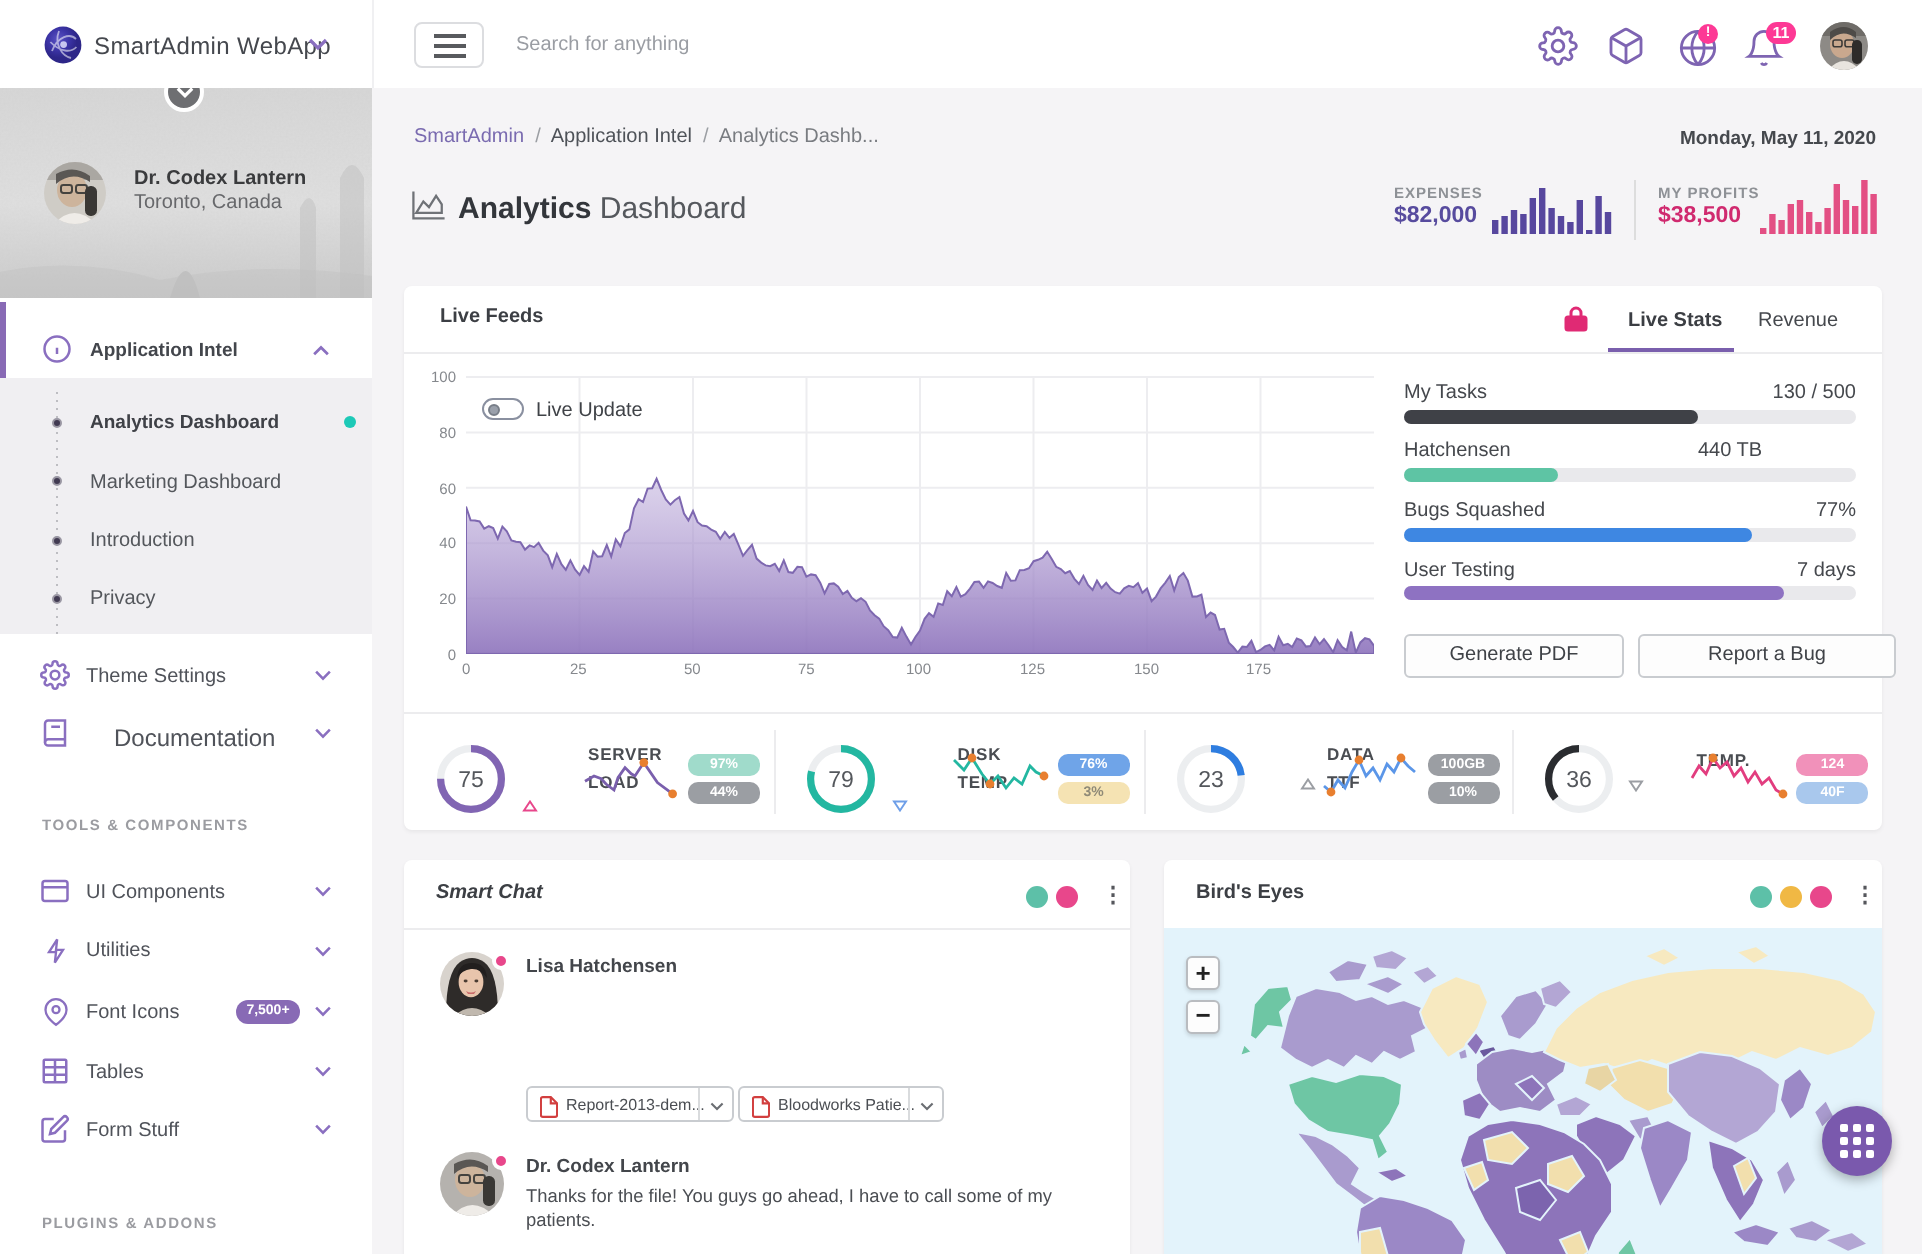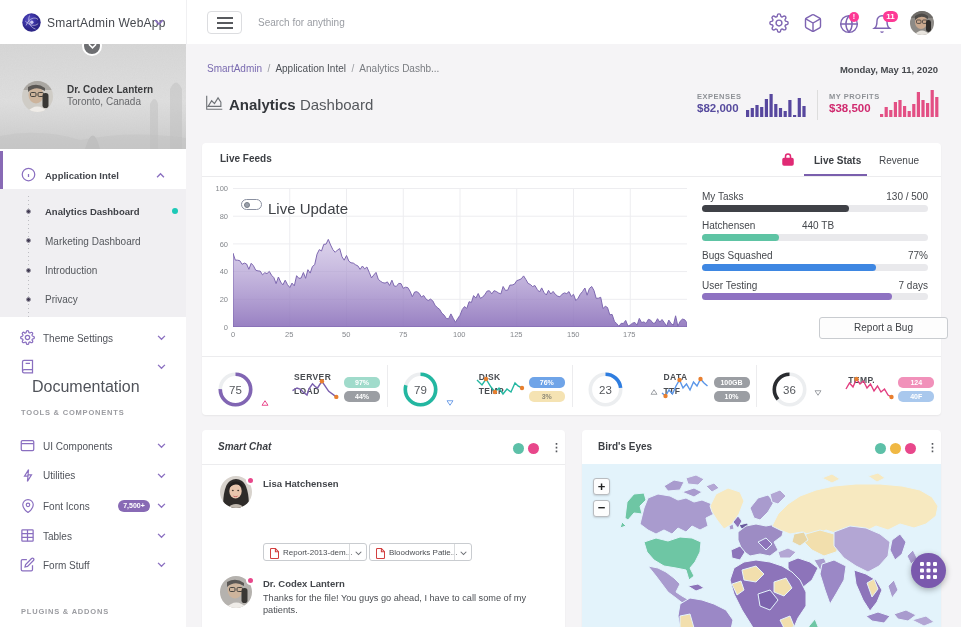--- a/index.html
+++ b/index.html
@@ -163,21 +163,21 @@
     </svg>
   <div class="abs" style="left:43px;top:288.5px;font-size:10px;color:#50535a;">Theme Settings</div>
   <svg class="abs" style="left:157px;top:291px" width="9" height="6" viewBox="0 0 10 7">
       <path d="M1 1 L5 5 L9 1" stroke="#8a6fc0" stroke-width="1.5" fill="none"></path>
     </svg>
   <svg class="abs" style="left:20px;top:315px" width="15" height="15" viewBox="0 0 24 24" fill="none" stroke="#8a6fc0" stroke-width="2">
       <path d="M4 19.5A2.5 2.5 0 0 1 6.5 17H20"></path>
       <path d="M6.5 2H20v20H6.5A2.5 2.5 0 0 1 4 19.5v-15A2.5 2.5 0 0 1 6.5 2z"></path>
       <path d="M9 7h7"></path>
     </svg>
-  <div class="abs" style="left:32px;top:317.5px;font-size:16px;color:#50535a;margin-top:16px;">Documentation</div>
+  <div class="abs" style="left:57px;top:317.5px;font-size:12px;color:#50535a;">Documentation</div>
   <svg class="abs" style="left:157px;top:320px" width="9" height="6" viewBox="0 0 10 7">
       <path d="M1 1 L5 5 L9 1" stroke="#8a6fc0" stroke-width="1.5" fill="none"></path>
     </svg>
   <div class="sec-head" style="top:364px;">TOOLS &amp; COMPONENTS</div>
   <svg class="abs" style="left:20px;top:394px" width="15" height="15" viewBox="0 0 24 24" fill="none" stroke="#8a6fc0" stroke-width="2">
       <rect x="2" y="4" width="20" height="16" rx="2"></rect>
       <path d="M2 9h20M6 6.5h.01M9 6.5h.01"></path>
     </svg>
   <div class="abs" style="left:43px;top:396.5px;font-size:10px;color:#50535a;">UI Components</div>
   <svg class="abs" style="left:157px;top:399px" width="9" height="6" viewBox="0 0 10 7">
@@ -302,41 +302,42 @@
     <div class="axl" style="left:29px;top:187px;">0</div>
     <div class="axl" style="left:83px;top:187px;">25</div>
     <div class="axl" style="left:140px;top:187px;">50</div>
     <div class="axl" style="left:197px;top:187px;">75</div>
     <div class="axl" style="left:251px;top:187px;">100</div>
     <div class="axl" style="left:308px;top:187px;">125</div>
     <div class="axl" style="left:365px;top:187px;">150</div>
     <div class="axl" style="left:421px;top:187px;">175</div>
     <div class="abs" style="left:39px;top:56px;width:21px;height:11px;border:1px solid #8a90a0;border-radius:6px;background:#fff;"></div>
     <div class="abs" style="left:42px;top:58.5px;width:6px;height:6px;border-radius:50%;background:#9aa0ab;border:1px solid #787e88;"></div>
-    <div class="abs" style="left:66px;top:56.5px;font-size:15px;color:#3f4247;">Live Update</div>
+    <div class="abs" style="left:66px;top:56.5px;font-size:10px;color:#3f4247;">Live Update</div>
     <div class="abs prog-row-label" style="left:500px;top:48px;">My Tasks</div>
     <div class="abs" style="left:600px;top:48px;width:126px;text-align:right;font-size:10px;color:#45484d;">130 / 500</div>
     <div class="abs prog-track" style="left:500px;top:62px;">
         <div class="prog-fill" style="width:65%;background:#3f4147;"></div>
       </div>
     <div class="abs prog-row-label" style="left:500px;top:76.5px;">Hatchensen</div>
-    <div class="abs" style="left:600px;top:77px;width:126px;text-align:left;font-size:10px;color:#45484d;">440 TB</div>
+    <div class="abs" style="left:600px;top:77px;width:126px;text-align:center;font-size:10px;color:#45484d;">440 TB</div>
     <div class="abs prog-track" style="left:500px;top:91px;">
         <div class="prog-fill" style="width:34%;background:#5ec4a4;"></div>
       </div>
     <div class="abs prog-row-label" style="left:500px;top:106.5px;">Bugs Squashed</div>
     <div class="abs" style="left:600px;top:106.5px;width:126px;text-align:right;font-size:10px;color:#45484d;">77%</div>
     <div class="abs prog-track" style="left:500px;top:121px;">
         <div class="prog-fill" style="width:77%;background:#3e87e2;"></div>
       </div>
     <div class="abs prog-row-label" style="left:500px;top:136.5px;">User Testing</div>
     <div class="abs" style="left:600px;top:136.5px;width:126px;text-align:right;font-size:10px;color:#45484d;">7 days</div>
     <div class="abs prog-track" style="left:500px;top:150px;">
         <div class="prog-fill" style="width:84%;background:#8e72c2;"></div>
       </div>
+    <div class="btn" style="left:500px;top:174px;width:110px;">Generate PDF</div>
     <div class="btn" style="left:617px;top:174px;width:129px;">Report a Bug</div>
     <div class="abs" style="left:0;top:213px;width:739px;height:1px;background:#ececee;"></div>
     <div class="abs" style="left:184.75px;top:222px;width:1px;height:42px;background:#ececee;"></div>
     <div class="abs" style="left:369.5px;top:222px;width:1px;height:42px;background:#ececee;"></div>
     <div class="abs" style="left:554.25px;top:222px;width:1px;height:42px;background:#ececee;"></div>
     <svg class="abs" style="left:16px;top:229px" width="35" height="35" viewBox="0 0 35 35">
       <circle cx="17.5" cy="17.5" r="15.2" fill="none" stroke="#eceef0" stroke-width="3.6"></circle>
       <circle cx="17.5" cy="17.5" r="15.2" fill="none" stroke="#8165b3" stroke-width="3.6" stroke-dasharray="71.6 95.5" transform="rotate(-90 17.5 17.5)"></circle>
       <text x="17.5" y="21.5" font-size="11.5" fill="#54575c" text-anchor="middle" font-family="Liberation Sans">75</text>
     </svg>

